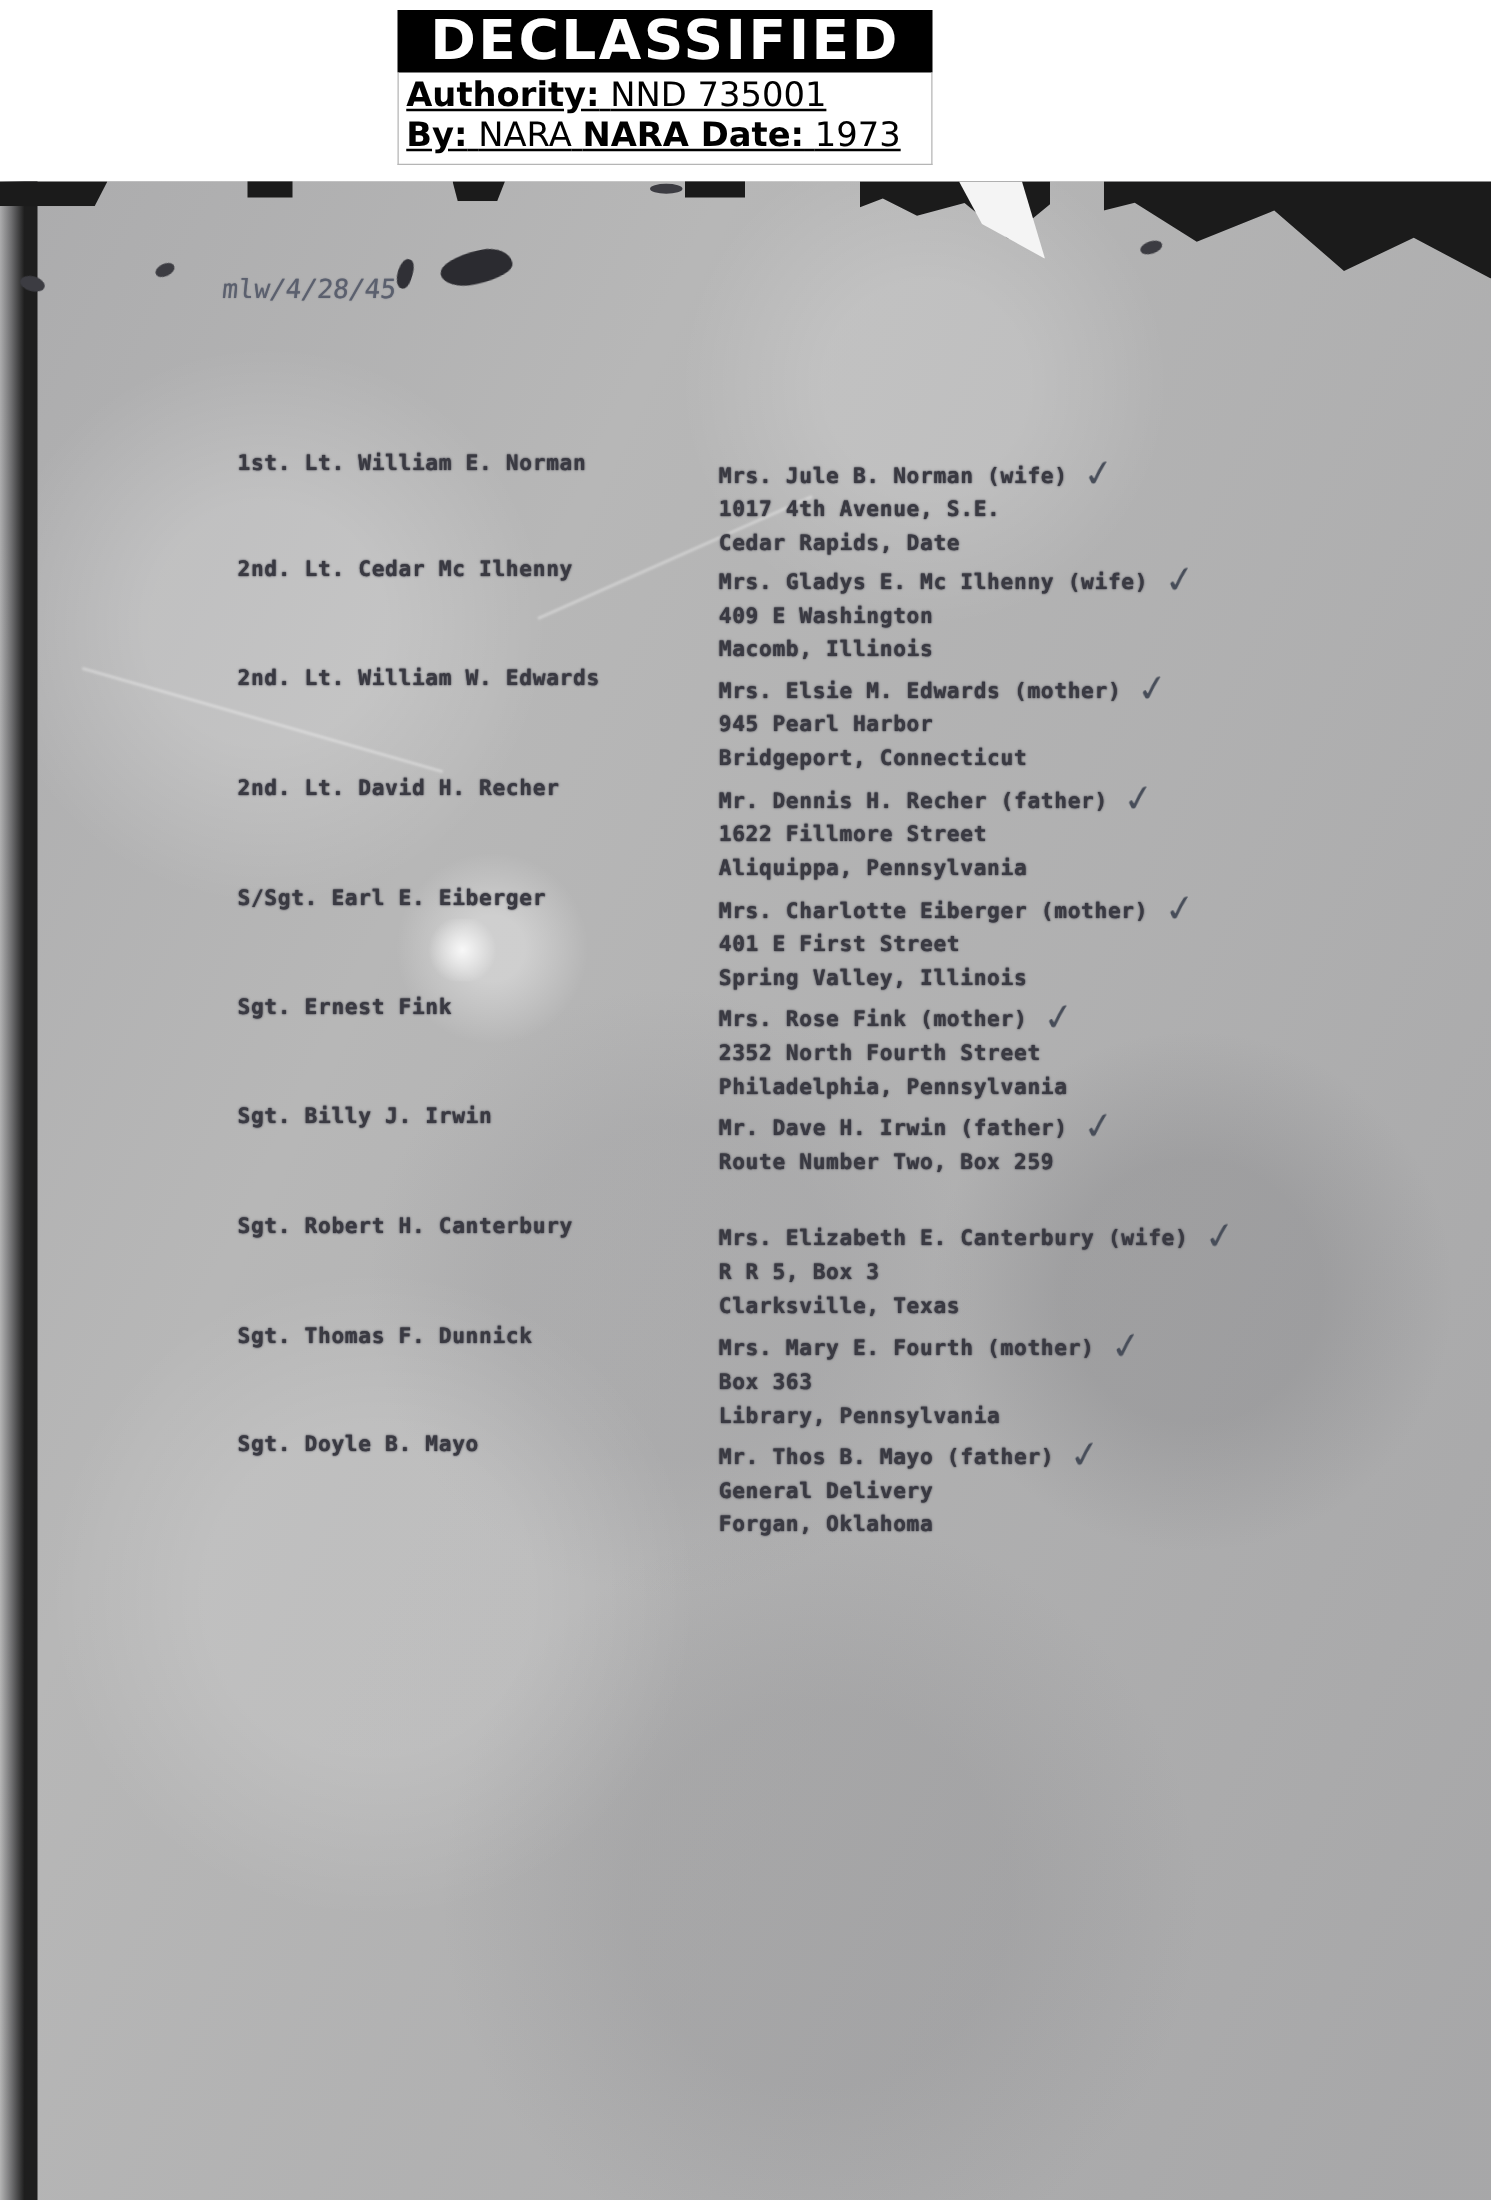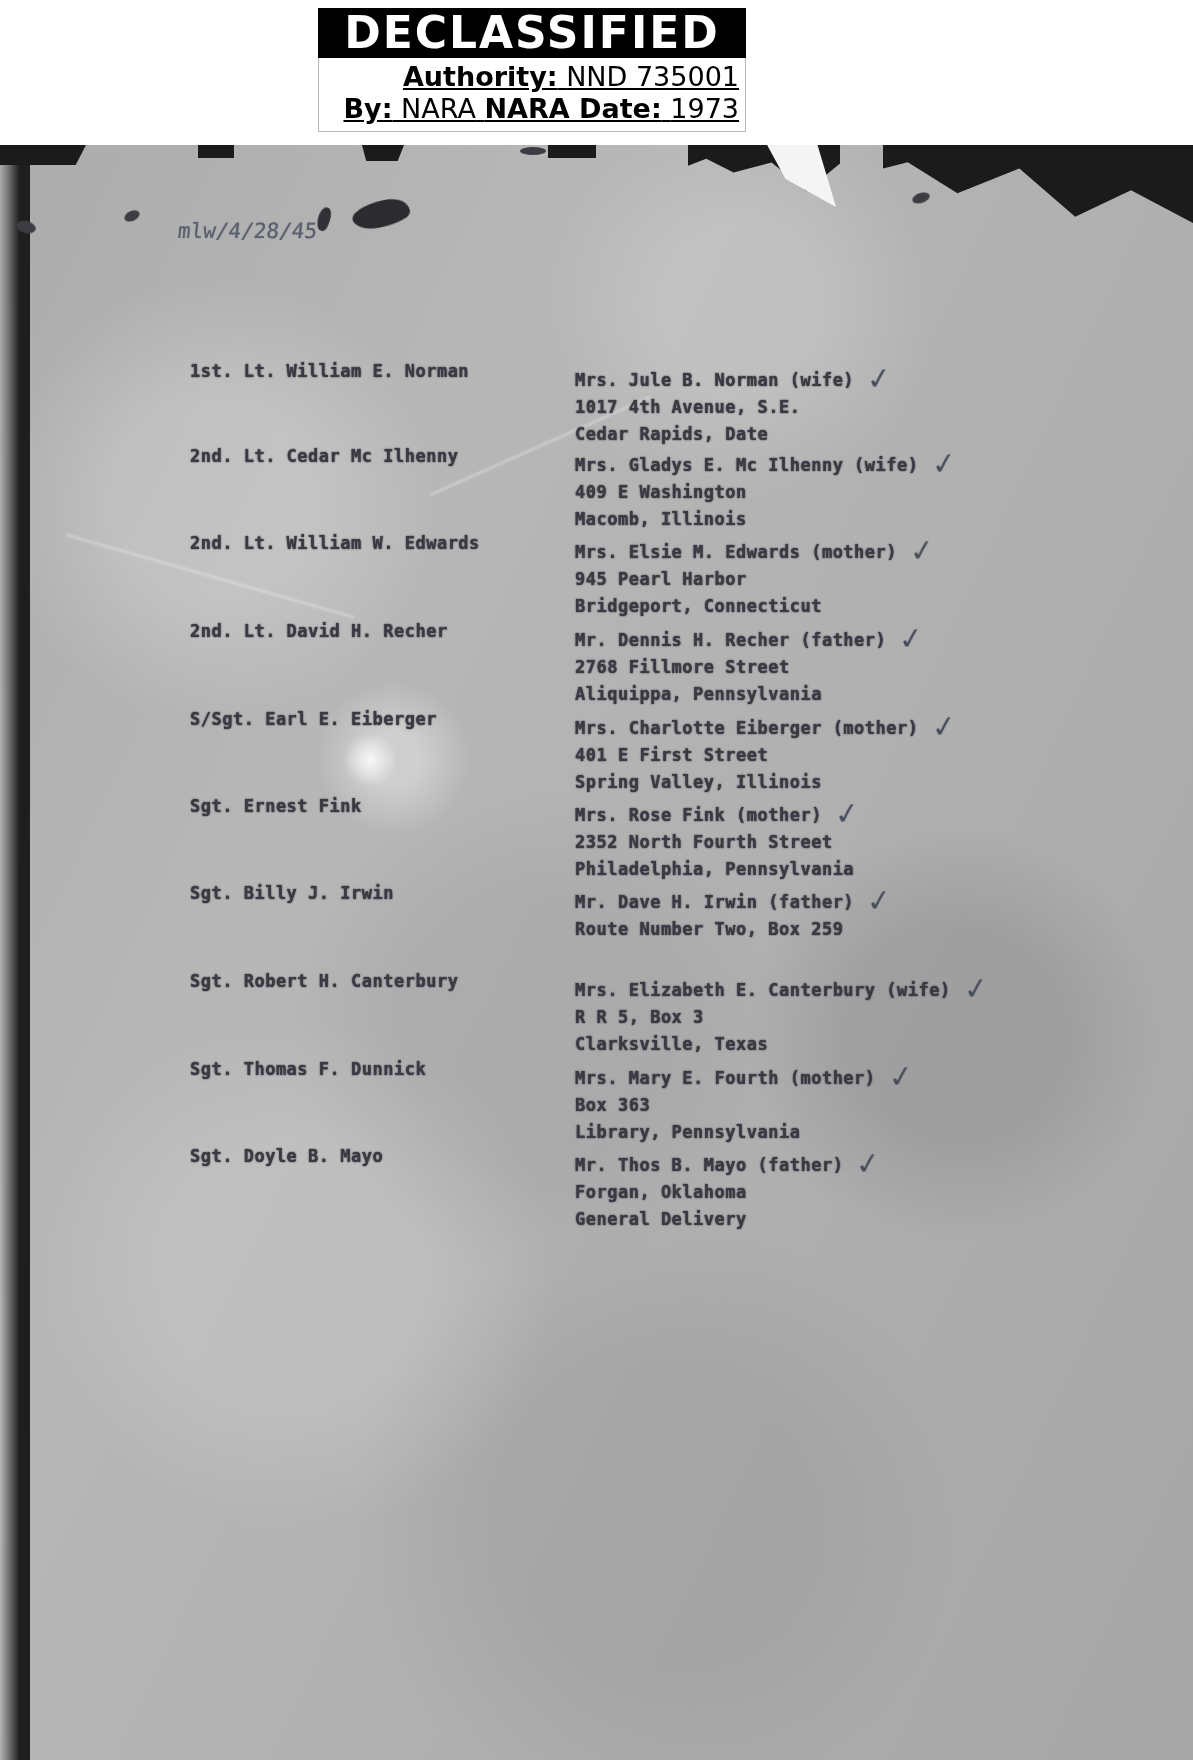--- a/index.html
+++ b/index.html
@@ -3,21 +3,21 @@
 <meta charset="utf-8">
 <style>
   html,body{margin:0;padding:0;}
   body{width:1193px;height:1760px;background:#ffffff;font-family:"DejaVu Sans",sans-serif;overflow:hidden;}
   .page{position:relative;width:1193px;height:1760px;background:#ffffff;overflow:hidden;}
 
   
   .stamp{position:absolute;left:318px;top:8px;width:428px;text-decoration:underline;}
   .stamp-banner{background:#000;color:#fff;font-weight:bold;font-size:44px;line-height:50px;
     text-align:center;letter-spacing:2px;font-family:"DejaVu Sans",sans-serif;}
-  .stamp-info{border:1px solid #b5b5b5;border-top:none;text-align:right;padding:3px 6px 6px 6px;
+  .stamp-info{border:1px solid #b5b5b5;border-top:none;text-align:left;padding:3px 6px 6px 6px;
     font-size:27px;line-height:32px;color:#000;}
   .stamp-info .lbl{font-weight:bold;}
 
   
   .scan{position:absolute;left:0;top:145px;width:1193px;height:1615px;background:#b7b7b7;
     background-image:
       radial-gradient(circle at 18% 22%, rgba(255,255,255,0.20) 0 6%, rgba(255,255,255,0) 14%),
       radial-gradient(circle at 62% 10%, rgba(255,255,255,0.16) 0 5%, rgba(255,255,255,0) 12%),
       radial-gradient(circle at 33% 38%, rgba(255,255,255,0.35) 0 2%, rgba(255,255,255,0) 6%),
       radial-gradient(circle at 80% 55%, rgba(90,90,95,0.18) 0 8%, rgba(90,90,95,0) 16%),
@@ -137,21 +137,21 @@
         <div><span class="typed">Mrs. Elsie M. Edwards (mother)</span><span class="check">✓</span></div>
         <div class="typed">945 Pearl Harbor</div>
         <div class="typed">Bridgeport, Connecticut</div>
       </div>
     </div>
 
     <div class="entry" style="top:473px">
       <div class="col-left typed">2nd. Lt. David H. Recher</div>
       <div class="col-right">
         <div><span class="typed">Mr. Dennis H. Recher (father)</span><span class="check">✓</span></div>
-        <div class="typed">2768 Fillmore Street</div>
+        <div class="typed">1622 Fillmore Street</div>
         <div class="typed">Aliquippa, Pennsylvania</div>
       </div>
     </div>
 
     <div class="entry" style="top:561px">
       <div class="col-left typed">S/Sgt. Earl E. Eiberger</div>
       <div class="col-right">
         <div><span class="typed">Mrs. Charlotte Eiberger (mother)</span><span class="check">✓</span></div>
         <div class="typed">401 E First Street</div>
         <div class="typed">Spring Valley, Illinois</div>
@@ -190,19 +190,19 @@
         <div><span class="typed">Mrs. Mary E. Fourth (mother)</span><span class="check">✓</span></div>
         <div class="typed">Box 363</div>
         <div class="typed">Library, Pennsylvania</div>
       </div>
     </div>
 
     <div class="entry" style="top:998px">
       <div class="col-left typed">Sgt. Doyle B. Mayo</div>
       <div class="col-right">
         <div><span class="typed">Mr. Thos B. Mayo (father)</span><span class="check">✓</span></div>
+        <div class="typed">General Delivery</div>
         <div class="typed">Forgan, Oklahoma</div>
-        <div class="typed">General Delivery</div>
       </div>
     </div>
 
   </div>
 </div>
 
 </body></html>

